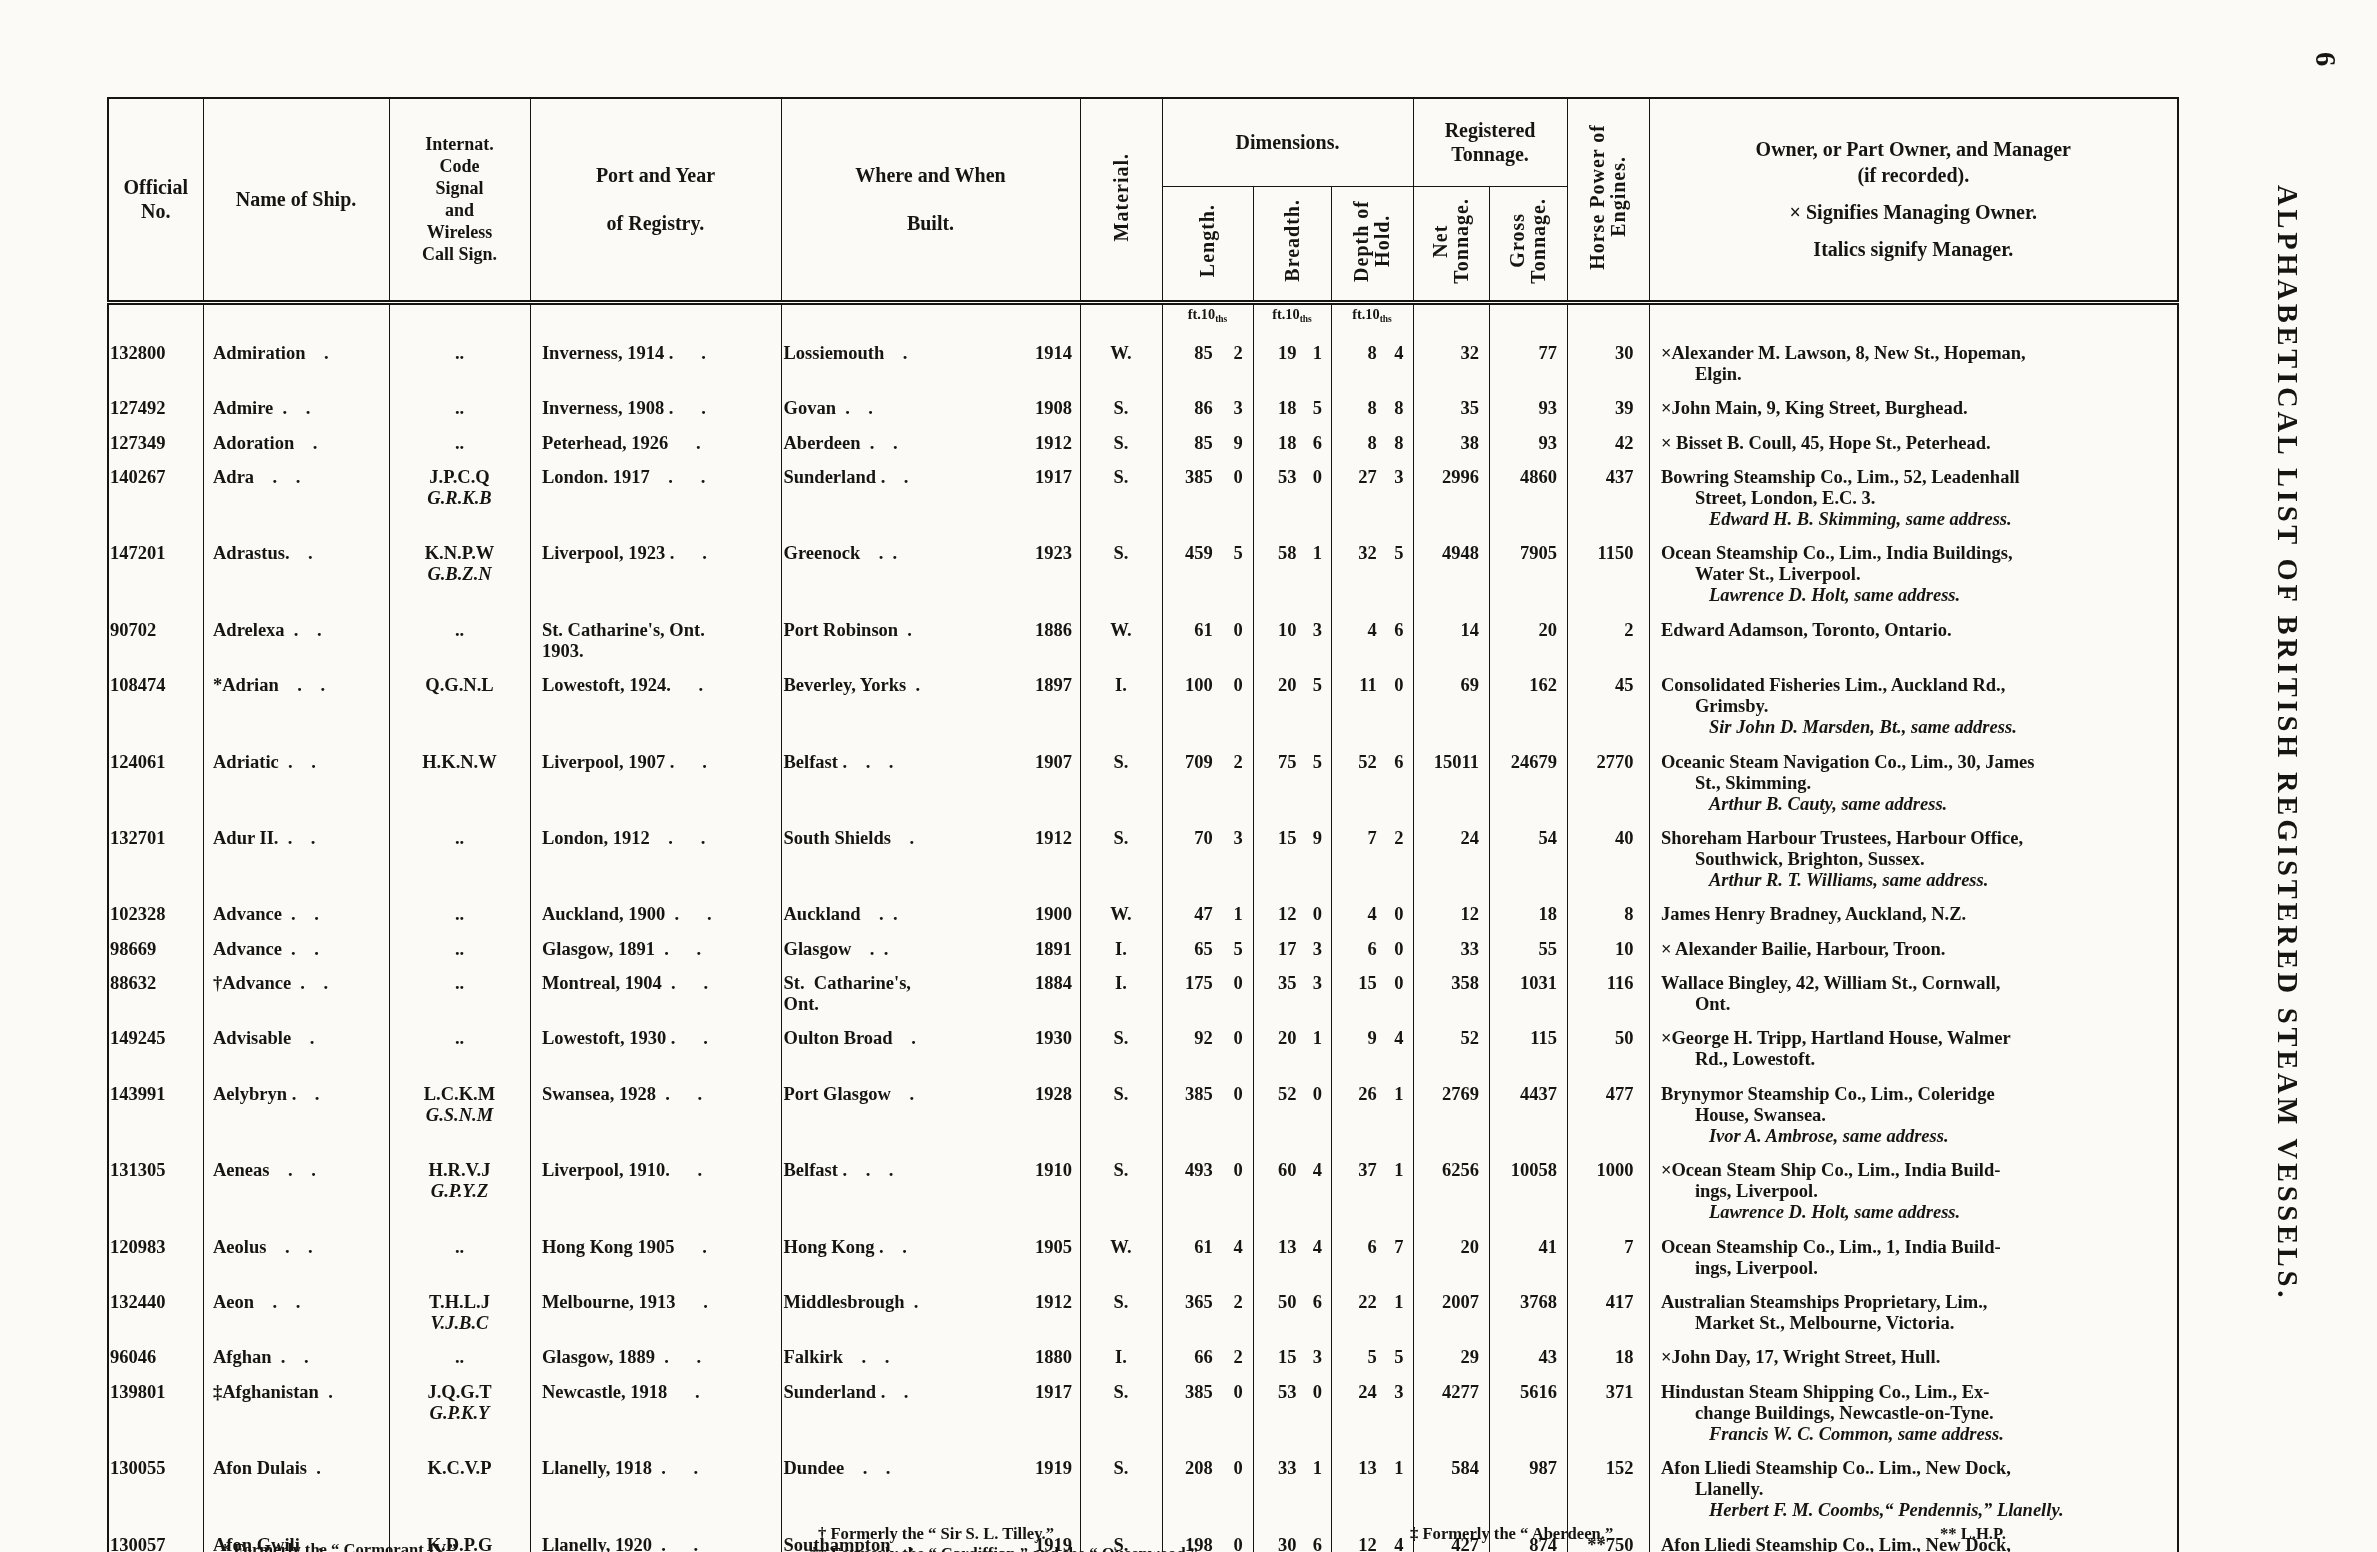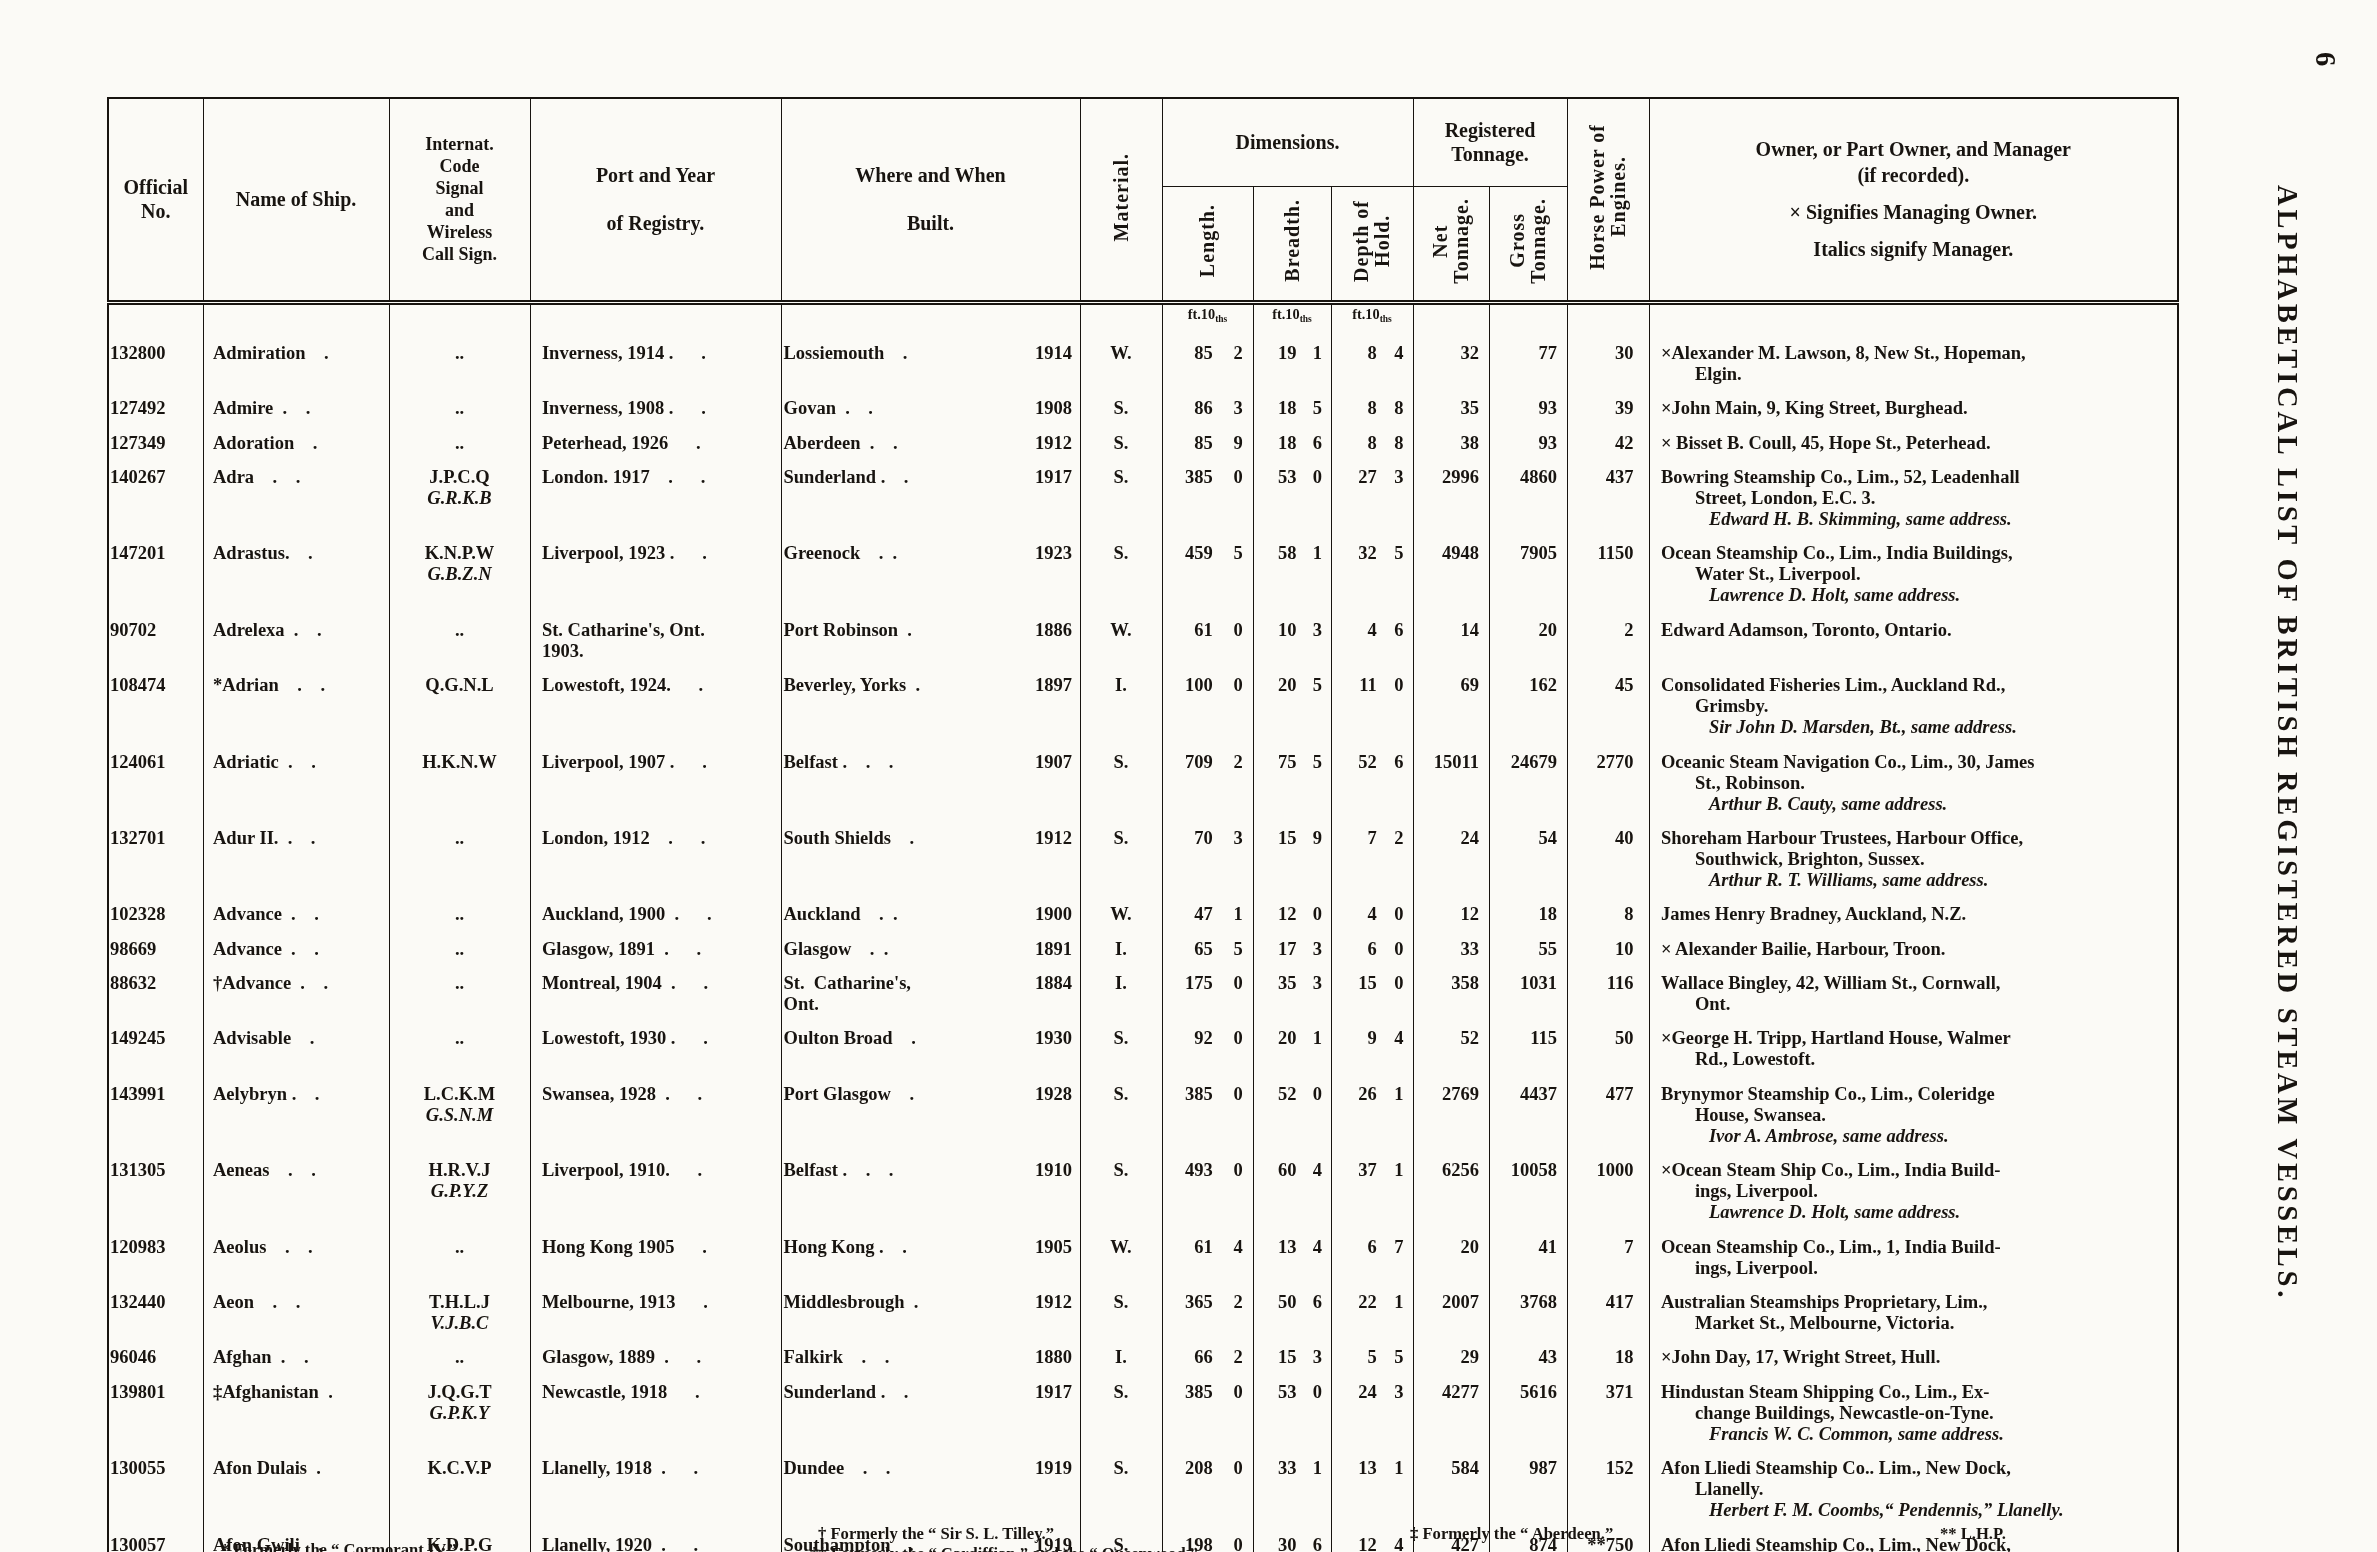--- a/index.html
+++ b/index.html
@@ -326,21 +326,21 @@
           </td>
           <td class="c-mat">S.</td>
           <td class="c-dim"><span class="ft">709</span><span class="tenths">2</span></td>
           <td class="c-dim"><span class="ft">75</span><span class="tenths">5</span></td>
           <td class="c-dim"><span class="ft">52</span><span class="tenths">6</span></td>
           <td class="c-ton">15011</td>
           <td class="c-ton">24679</td>
           <td class="c-hp">2770</td>
           <td class="c-owner">
             <div class="ol-f">Oceanic Steam Navigation Co., Lim., 30, James</div>
-            <div class="ol-c">St., Robinson.</div>
+            <div class="ol-c">St., Skimming.</div>
             <div class="ol-m">Arthur B. Cauty, same address.</div>
           </td>
         </tr>
         <tr>
           <td class="c-no">132701</td>
           <td class="c-name">Adur II. . .</td>
           <td class="c-code">
             <div>..</div>
           </td>
           <td class="c-registry">London, 1912 .  .</td>

